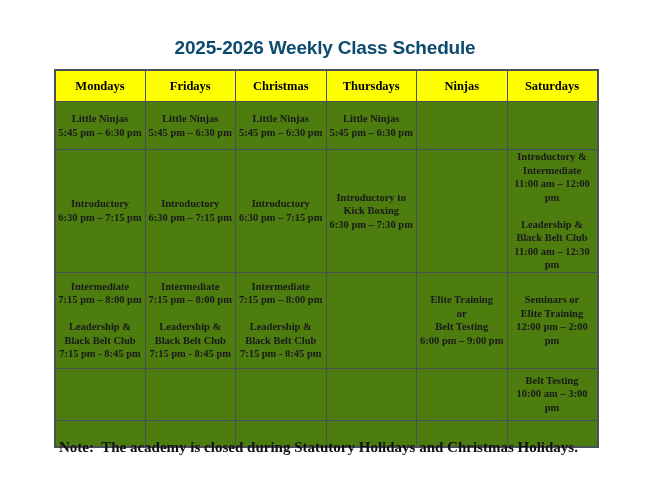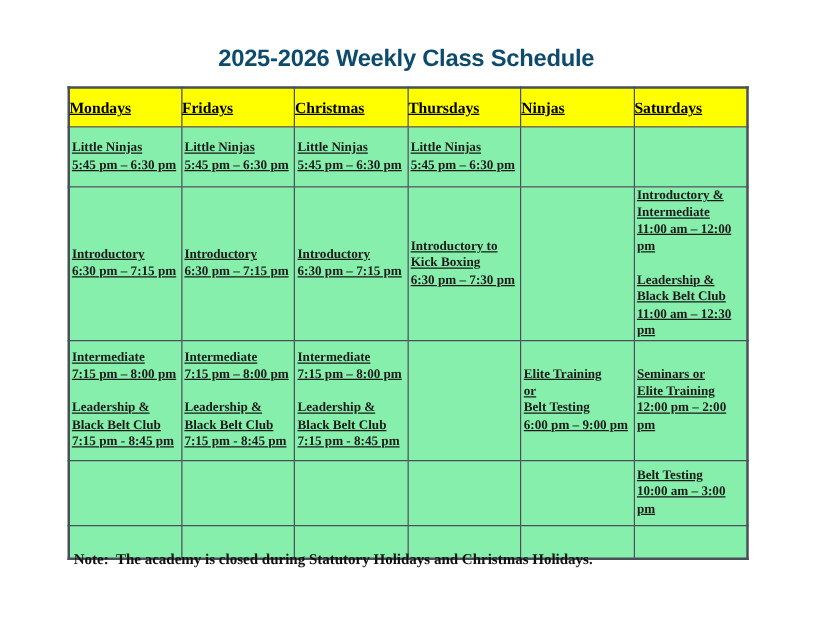--- a/index.html
+++ b/index.html
@@ -39,38 +39,37 @@
     border: 2px solid #4a5058;
   }
 
   table.schedule col {
     width: 90.5px;
   }
 
   table.schedule th,
   table.schedule td {
     border: 1.5px solid #4a5058;
-    text-align: left;
+    text-align: center;
     vertical-align: middle;
     padding: 0;
-    text-decoration: underline;
   }
 
   table.schedule thead th {
     background: #ffff00;
     font-family: "Liberation Serif", serif;
     font-weight: bold;
     font-size: 12.5px;
     color: #000000;
     height: 30px;
     line-height: 30px;
   }
 
   table.schedule tbody td {
-    background: #86efac;
+    background: #4d7c0f;
     font-family: "Liberation Serif", serif;
     font-weight: bold;
     font-size: 10.5px;
     color: #1a1a1a;
     line-height: 13.5px;
   }
 
   tr.r1 td { height: 47px; }
   tr.r2 td { height: 99px; margin-top: 48px; }
   tr.r3 td { height: 95px; }
@@ -83,21 +82,21 @@
     white-space: pre-line;
   }
 
   .footer {
     position: absolute;
     left: 59px;
     top: 440px;
     width: 560px;
     font-family: "Liberation Serif", serif;
     font-weight: bold;
-    font-size: 12px;
+    font-size: 15px;
     color: #111111;
     line-height: 14px;
   }
   .footer .note-line {
     display: block;
     white-space: pre;
   }
   .footer .note-line.indent {
     padding-left: 28px;
   }

